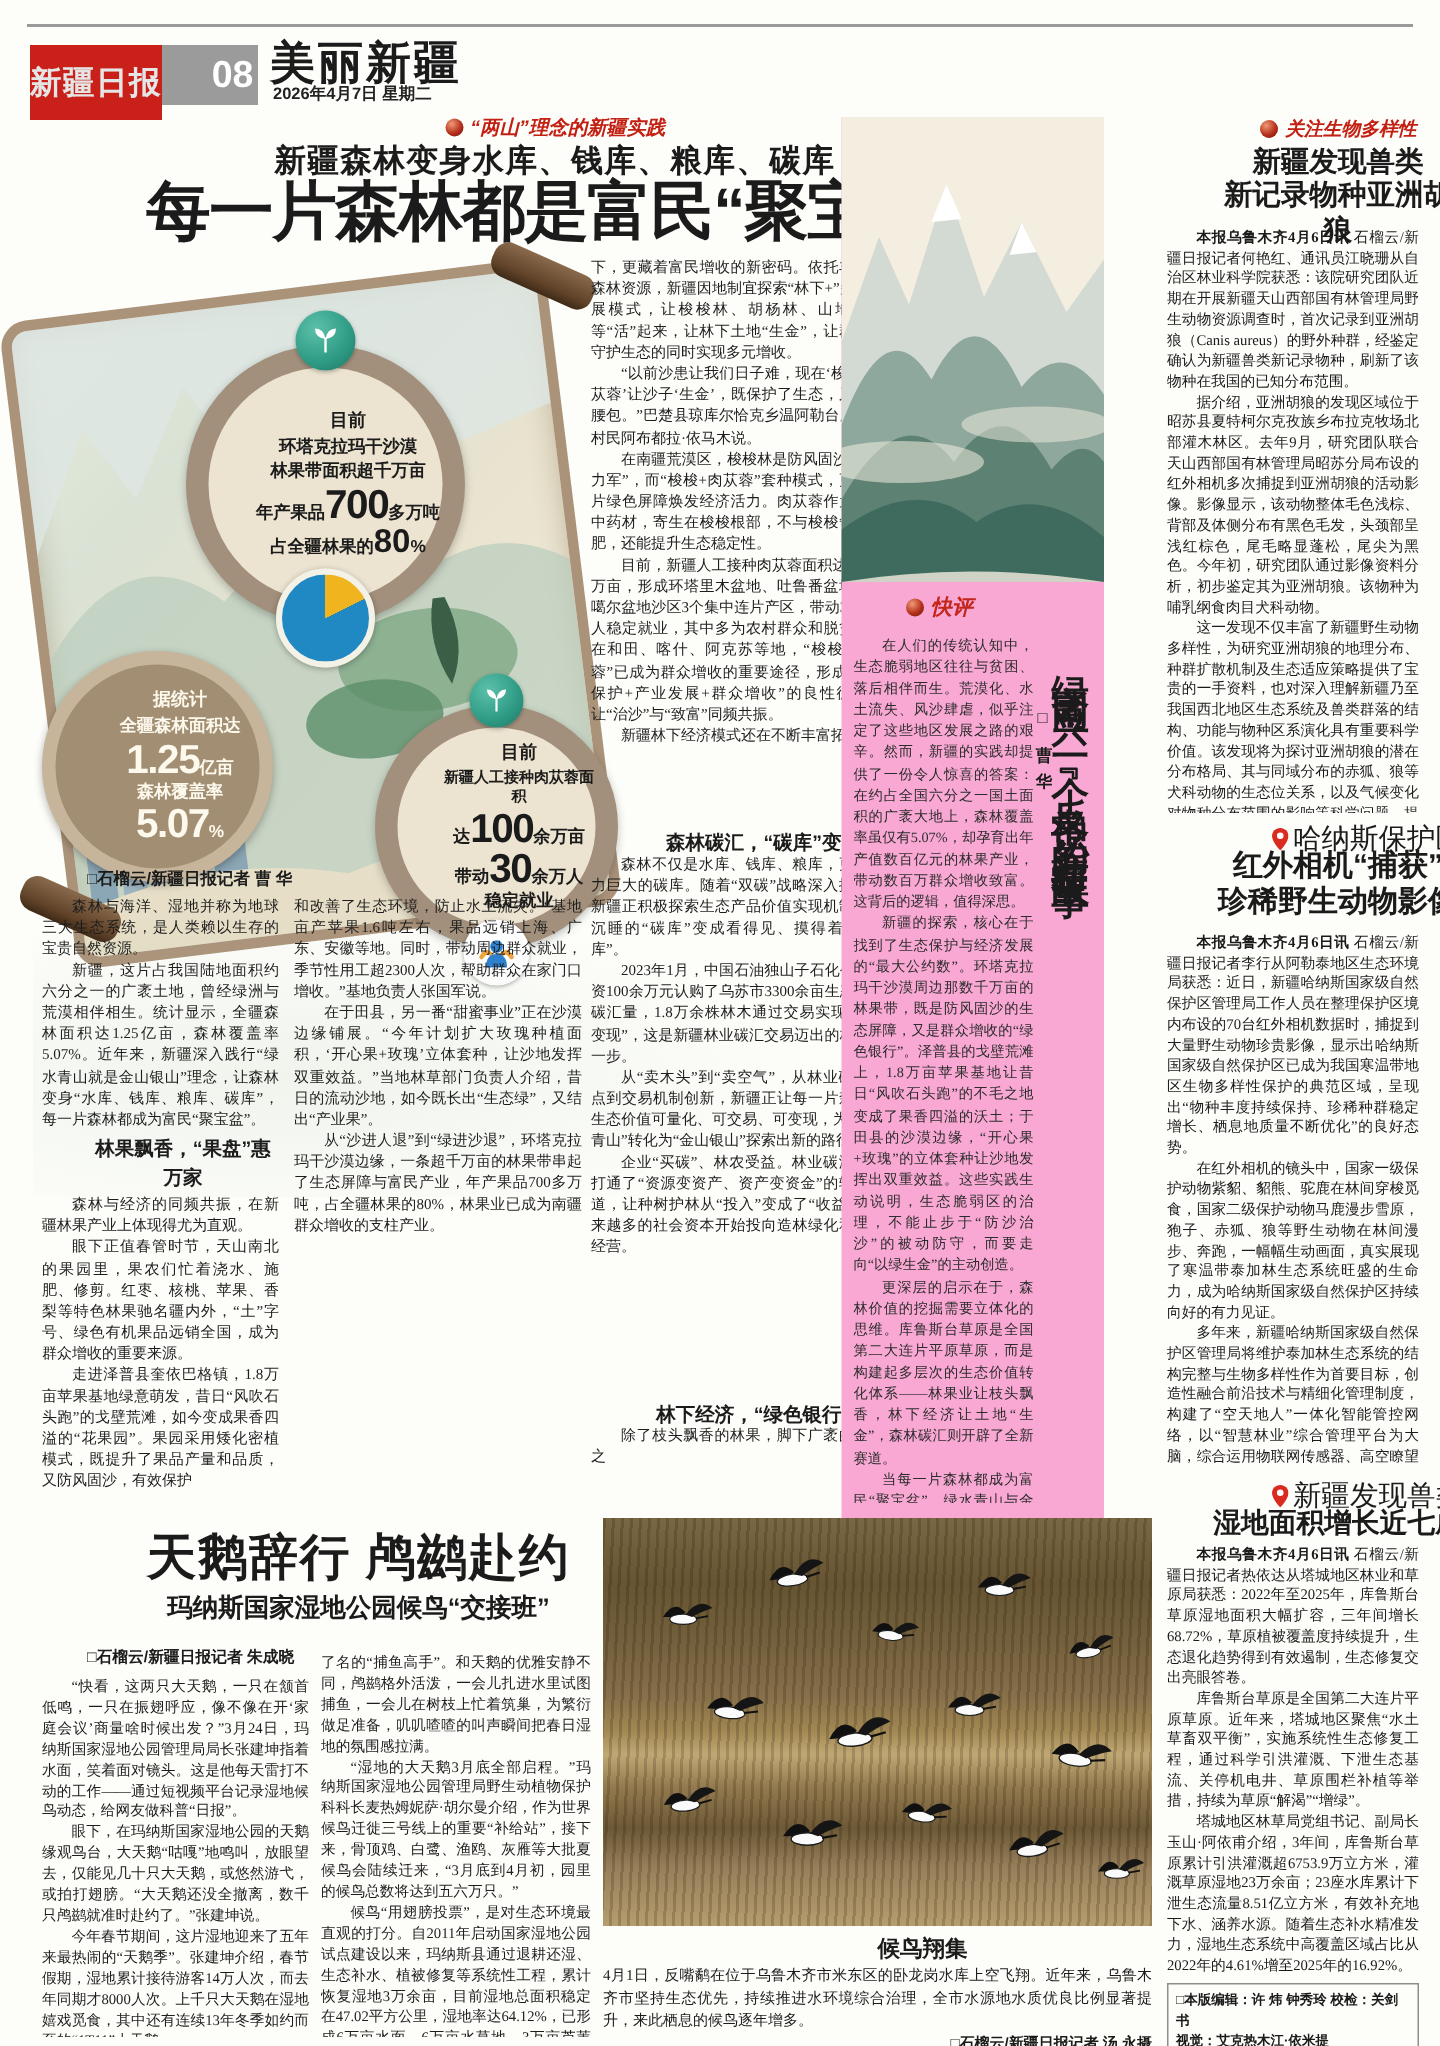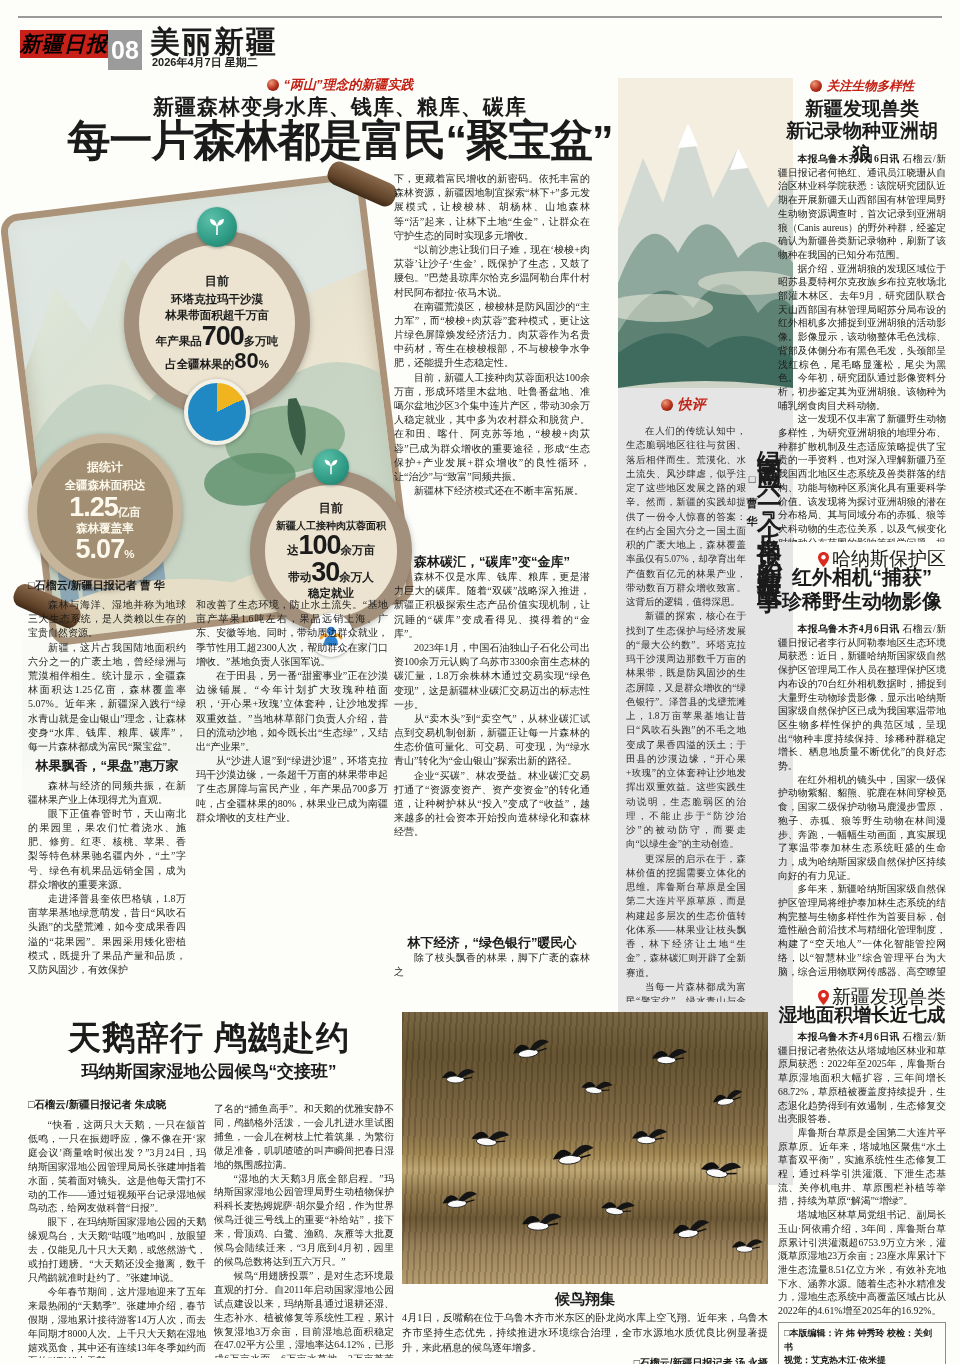--- a/index.html
+++ b/index.html
@@ -1,24 +1,24 @@
 <!DOCTYPE html>
 <html><head>
 <meta charset="utf-8">
 <style>
   html,body{margin:0;padding:0;background:#e8e8e8;}
   .page{position:relative;width:960px;height:1364px;background:#fdfdfa;overflow:hidden;
         font-family:"Liberation Serif",serif;color:#1b1b1b;}
   .abs{position:absolute;}
-  .sans{font-family:"Liberation Sans",sans-serif;}
+  .sans{font-family:"Liberation Sans",sans-serif;padding-left:30px;}
   
   .toprule{left:18px;top:16px;width:924px;height:2px;background:#9a9a9a;}
-  .logo-red{left:20px;top:30px;width:88px;height:28px;background:#c9211a;color:#000000;
+  .logo-red{left:20px;top:30px;width:88px;height:50px;background:#c9211a;color:#e5e5e5;
             display:flex;align-items:center;justify-content:center;font-weight:bold;
-            font-size:21px;font-style:italic;letter-spacing:1px;}
+            font-size:21px;letter-spacing:1px;}
   .logo-gray{left:108px;top:30px;width:34px;height:40px;background:#9b9b9b;color:#fff;
              display:flex;align-items:center;justify-content:center;font-weight:bold;font-size:25px;}
   .section-name{left:150px;top:22px;font-size:30px;font-weight:900;letter-spacing:2px;}
   .date-line{left:152px;top:55px;font-size:11px;font-weight:bold;color:#222;}
   
   .eyebrow{left:20px;top:76px;width:640px;text-align:center;color:#c32014;font-weight:bold;
            font-size:13px;font-style:italic;}
   .ball{display:inline-block;width:12px;height:12px;border-radius:50%;vertical-align:-2px;margin-right:5px;
         background:radial-gradient(circle at 35% 30%,#ef9a76,#b5301c 55%,#6d1206);}
   .kicker{left:20px;top:93px;width:640px;text-align:center;font-size:21px;font-weight:bold;letter-spacing:1px;}
@@ -54,21 +54,21 @@
   .bignum{font-weight:900;font-size:27px;line-height:1;letter-spacing:-1px;font-family:"Liberation Sans",sans-serif;}
   .midnum{font-weight:900;font-size:22px;line-height:1;font-family:"Liberation Sans",sans-serif;}
   .icon-badge{position:absolute;width:40px;height:40px;border-radius:50%;left:50%;transform:translateX(-50%);
               background:radial-gradient(circle at 35% 30%,#5cc0a9,#2e9a84 60%,#1d7563);
               display:flex;align-items:center;justify-content:center;box-shadow:0 1px 3px rgba(0,0,0,.3);}
   .pie{position:absolute;width:58px;height:58px;border-radius:50%;border:4px solid #f4f1e6;
        background:conic-gradient(#f0b41e 0deg 64deg,#2089c4 64deg 360deg);box-shadow:0 1px 4px rgba(0,0,0,.3);}
   .person-badge{position:absolute;width:44px;height:44px;border-radius:50%;background:#fff;
                 display:flex;align-items:center;justify-content:center;box-shadow:0 1px 3px rgba(0,0,0,.3);}
   
-  .commentary{left:618px;top:78px;width:175px;height:1107px;background:#e5e5e5;}
+  .commentary{left:561px;top:78px;width:175px;height:1107px;background:#f9a8d4;}
   .cmt-marker{position:absolute;left:0;top:318px;width:130px;text-align:center;color:#c3261a;
               font-weight:900;font-size:14px;font-style:italic;}
   .cmt-text{position:absolute;left:8px;top:346px;width:120px;height:578px;font-size:9.5px;line-height:1.5;
             text-align:justify;color:#2c2c2c;overflow:hidden;}
   .cmt-text p{margin:0;text-indent:2em;}
   .v-byline{position:absolute;left:126px;top:395px;writing-mode:vertical-rl;text-orientation:upright;
             font-size:11px;font-weight:bold;letter-spacing:3px;}
   .v-title{position:absolute;left:136px;top:352px;height:640px;writing-mode:vertical-rl;
            text-orientation:upright;font-size:25px;font-weight:900;letter-spacing:7px;
            font-family:"Liberation Sans",sans-serif;}

